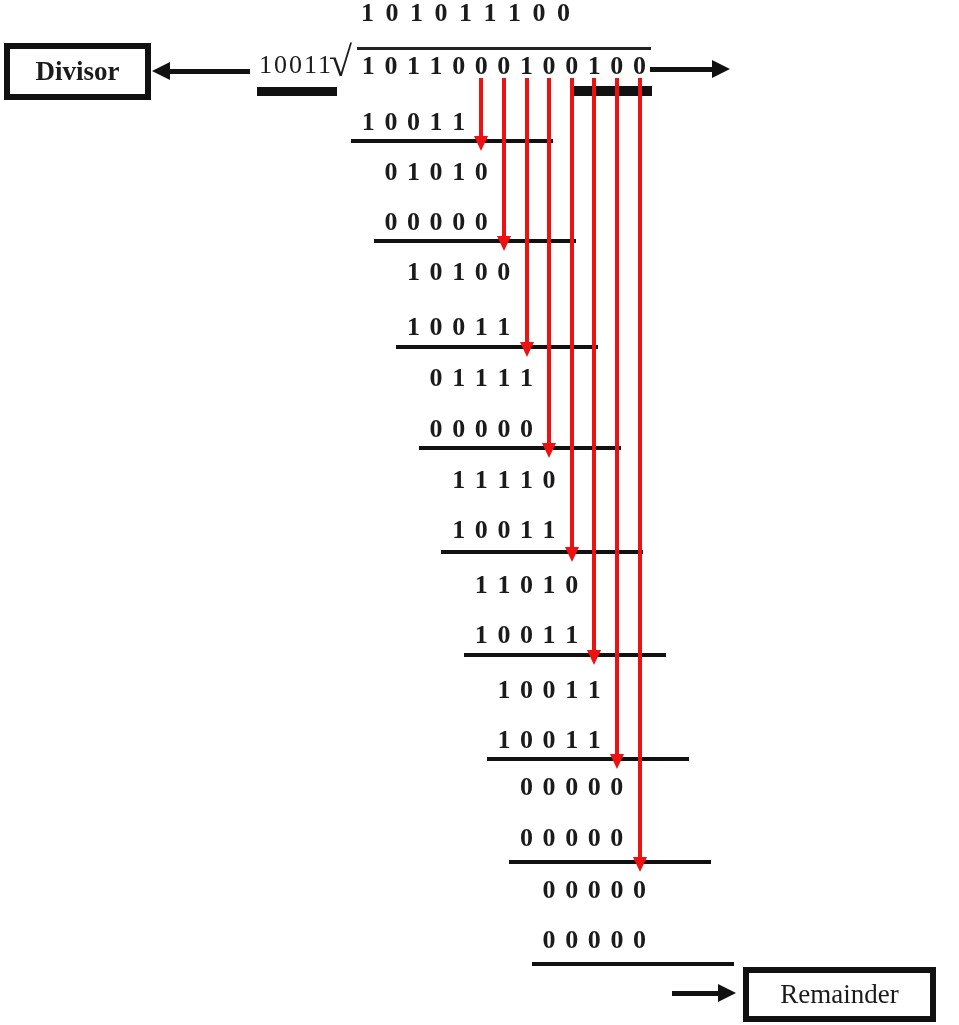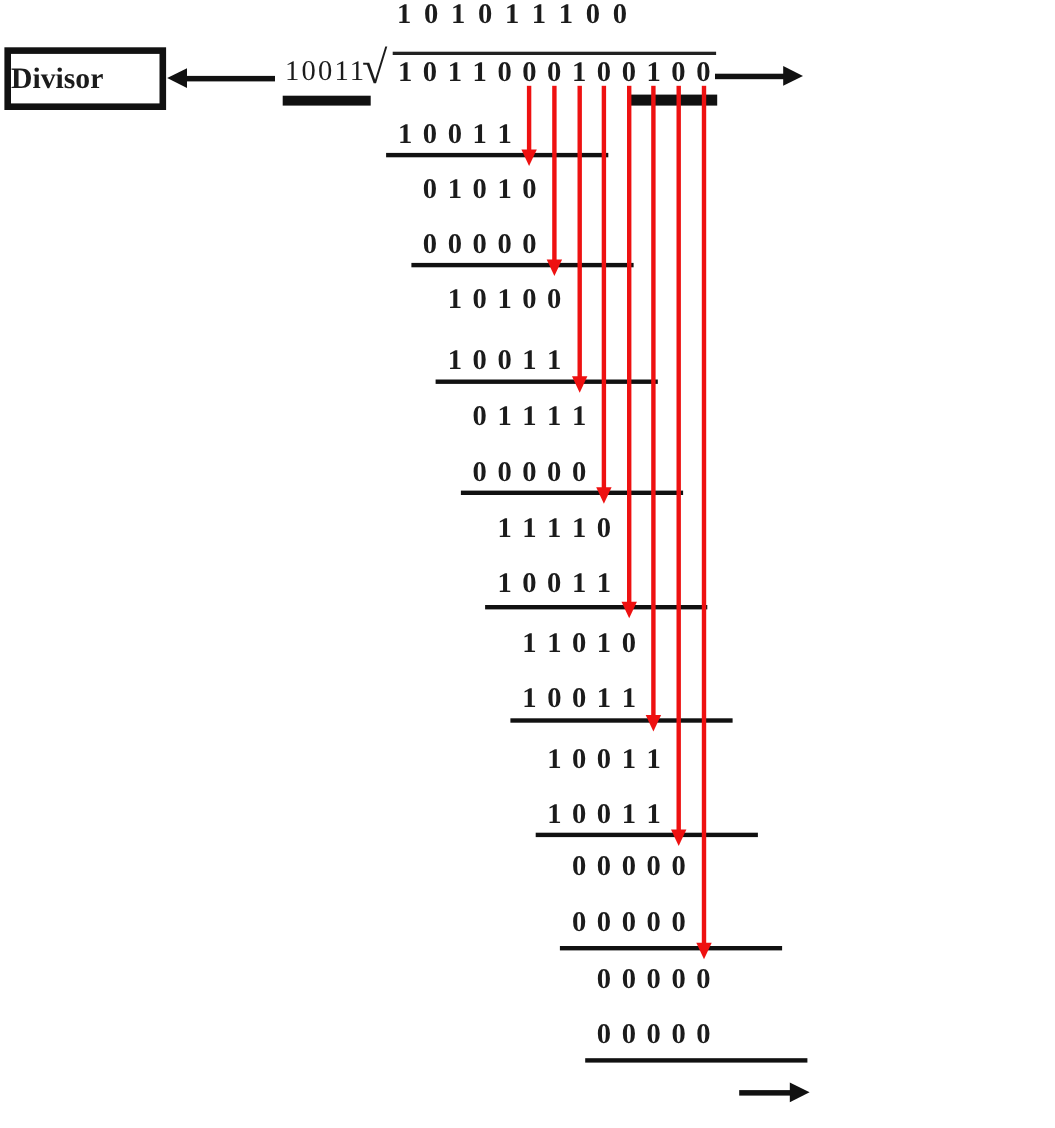--- a/index.html
+++ b/index.html
@@ -22,21 +22,21 @@
     letter-spacing:2px;
   }
   .radical{
     position:absolute;left:329px;top:41px;font-size:42px;line-height:42px;font-weight:600;
   }
   .dividend{
     position:absolute;left:357px;top:47px;border-top:3px solid #222;padding-top:3px;
   }
   .box{
     position:absolute;border:6px solid #111;background:#fff;box-sizing:border-box;
-    display:flex;align-items:center;
+    display:flex;align-items:center;justify-content:center;
   }
   .box-label{font-size:27px;line-height:27px;white-space:pre;}
   .bold{font-weight:bold;}
   .hline{position:absolute;height:4px;background:#111;}
   .thickbar{position:absolute;background:#111;}
   .shaft-black{position:absolute;background:#111;}
   .head-left{position:absolute;width:0;height:0;
     border-top:9px solid transparent;border-bottom:9px solid transparent;border-right:18px solid #111;}
   .head-right{position:absolute;width:0;height:0;
     border-top:9px solid transparent;border-bottom:9px solid transparent;border-left:18px solid #111;}
@@ -223,14 +223,17 @@
       <div class="rshaft" style="background: rgb(238, 17, 17); left: 592.3px; top: 78px; height: 573px;"></div>
       <div class="rhead" style="border-top-color: rgb(238, 17, 17); left: 587.3px; top: 650px;"></div>
       <div class="rshaft" style="background: rgb(238, 17, 17); left: 614.9px; top: 78px; height: 677px;"></div>
       <div class="rhead" style="border-top-color: rgb(238, 17, 17); left: 609.9px; top: 754px;"></div>
       <div class="rshaft" style="background: rgb(238, 17, 17); left: 637.5px; top: 78px; height: 780px;"></div>
       <div class="rhead" style="border-top-color: rgb(238, 17, 17); left: 632.5px; top: 857px;"></div>
     </div>
 
   <div class="shaft-black" style="left:672px;top:991px;width:48px;height:5px;"></div>
   <div class="head-right" style="left:718px;top:984px;"></div>
+  <div class="box" style="left:743px;top:967px;width:193px;height:55px;">
+    <span class="box-label">Remainder</span>
+  </div>
 
 </div>
 
 </body></html>

